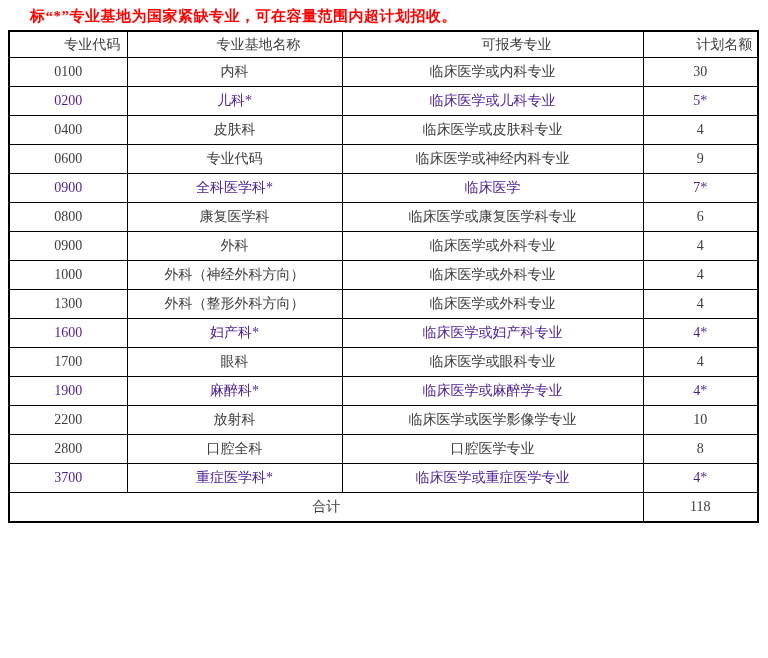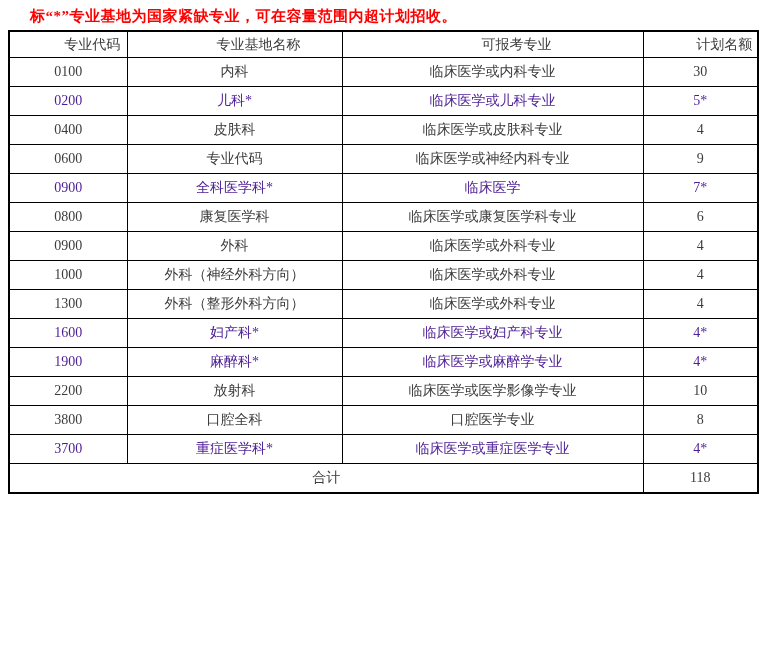--- a/index.html
+++ b/index.html
@@ -122,34 +122,40 @@
         <td>外科（整形外科方向）</td>
         <td>临床医学或外科专业</td>
         <td>4</td>
       </tr>
       <tr class="hl">
         <td>1600</td>
         <td>妇产科*</td>
         <td>临床医学或妇产科专业</td>
         <td>4*</td>
       </tr>
+      <tr>
+        <td>1700</td>
+        <td>眼科</td>
+        <td>临床医学或眼科专业</td>
+        <td>4</td>
+      </tr>
       <tr class="hl">
         <td>1900</td>
         <td>麻醉科*</td>
         <td>临床医学或麻醉学专业</td>
         <td>4*</td>
       </tr>
       <tr>
         <td>2200</td>
         <td>放射科</td>
         <td>临床医学或医学影像学专业</td>
         <td>10</td>
       </tr>
       <tr>
-        <td>3800</td>
+        <td>2800</td>
         <td>口腔全科</td>
         <td>口腔医学专业</td>
         <td>8</td>
       </tr>
       <tr class="hl">
         <td>3700</td>
         <td>重症医学科*</td>
         <td>临床医学或重症医学专业</td>
         <td>4*</td>
       </tr>

